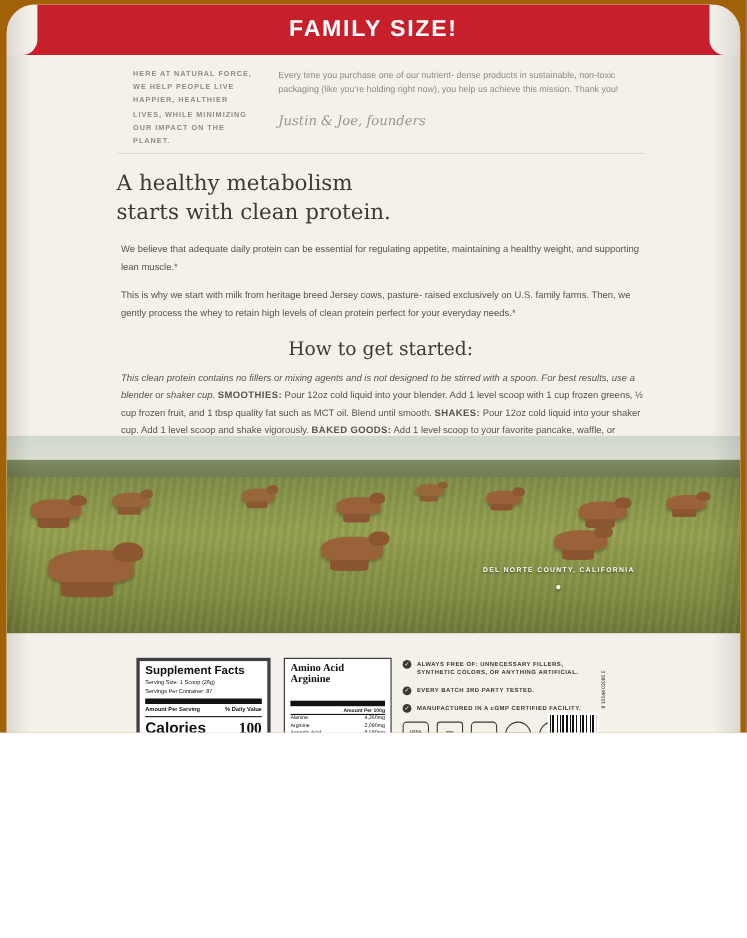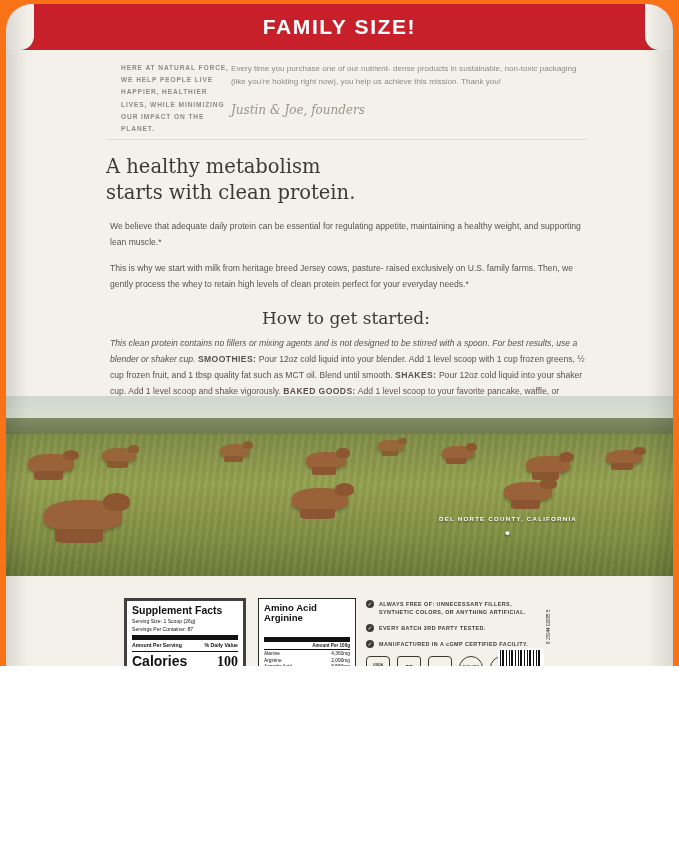--- a/index.html
+++ b/index.html
@@ -1,33 +1,33 @@
 <!DOCTYPE html>
 <html><head>
 <meta charset="utf-8">
 <style>
   html,body{margin:0;padding:0;background:#fff;}
   body{width:679px;height:853px;font-family:"Liberation Sans",sans-serif;overflow:hidden;}
-  .pkg{position:relative;width:679px;height:666px;background:#f97316;overflow:hidden;}
+  .pkg{position:relative;width:679px;height:666px;background:#a16207;overflow:hidden;}
 
   
   .bag{position:absolute;left:6px;top:4px;width:667px;height:845px;background:#f4f1ea;
        border-radius:26px 26px 18px 18px;overflow:hidden;
        box-shadow:inset 0 0 40px rgba(0,0,0,.05);}
 
   
   .topband{position:absolute;left:0;top:0;width:100%;height:46px;background:#c8202a;}
   .topband .fs{position:absolute;left:0;right:0;top:11px;text-align:center;color:#fff;
       font-weight:bold;font-size:21px;letter-spacing:1.6px;font-family:"Liberation Sans",sans-serif;}
   .notch{position:absolute;top:0;width:28px;height:46px;background:#f4f1ea;}
   .notch.l{left:0;border-radius:0 0 14px 0;}
   .notch.r{right:0;border-radius:0 0 0 14px;}
 
   
-  .mission{position:absolute;left:115px;top:58px;width:460px;display:flex;}
+  .mission{position:absolute;left:115px;top:58px;width:460px;display:flex;gap:22px;}
   .mission .left{width:110px;color:#8e8b80;font-size:6.6px;line-height:1.85;letter-spacing:.9px;
       text-transform:uppercase;font-weight:bold;}
   .mission .right{flex:1;color:#8d8a80;font-size:8.1px;line-height:1.65;}
   .sig{margin-top:12px;font-family:"DejaVu Serif",serif;font-style:italic;font-size:12px;color:#9b9488;}
   .hr{position:absolute;left:100px;top:135px;width:480px;height:1px;background:#dedad0;}
 
   
   .content{position:absolute;left:100px;top:150px;width:480px;}
   h1.head{font-family:"DejaVu Serif",serif;font-weight:normal;font-size:19.5px;color:#3c3a35;
       line-height:1.35;margin:0 0 12px 0;}
@@ -82,21 +82,21 @@
   .cal .c1{font-size:14px;}
   .cal .c2{font-size:14px;font-family:Liberation Serif, serif;}
   .foot{font-size:4.5px;line-height:1.45;color:#111;margin-top:2px;}
   .ingr{position:absolute;left:118px;top:192px;width:122px;font-size:4.9px;line-height:1.5;color:#2c2a26;}
   .ingr b{font-weight:bold;}
   .ingr p{margin:0 0 5px 0;}
 
   
   .amino{position:absolute;left:252px;top:22px;width:98px;background:#fff;border:1px solid #2a2a28;
       padding:4px 5px;box-sizing:border-box;}
-  .amino .title{font-family:Liberation Sans, sans-serif;font-weight:bold;font-size:9.6px;
+  .amino .title{font-family:Liberation Serif, serif;font-weight:bold;font-size:9.6px;
       line-height:1.08;color:#111;margin-bottom:13px;}
   .amino .hdr{font-size:4.6px;text-align:right;font-weight:bold;color:#111;}
   .arow{display:flex;justify-content:space-between;font-size:4.8px;line-height:1.42;color:#111;}
   .anote{font-size:4.2px;line-height:1.4;color:#111;margin-top:3px;}
 
   
   .claims{position:absolute;left:360px;top:24px;width:180px;}
   .claim{display:flex;gap:5px;align-items:flex-start;margin-bottom:8px;}
   .chk{flex:0 0 auto;width:8px;height:8px;border-radius:50%;background:#3c3a35;color:#fff;
       font-size:5.4px;line-height:8px;text-align:center;}

